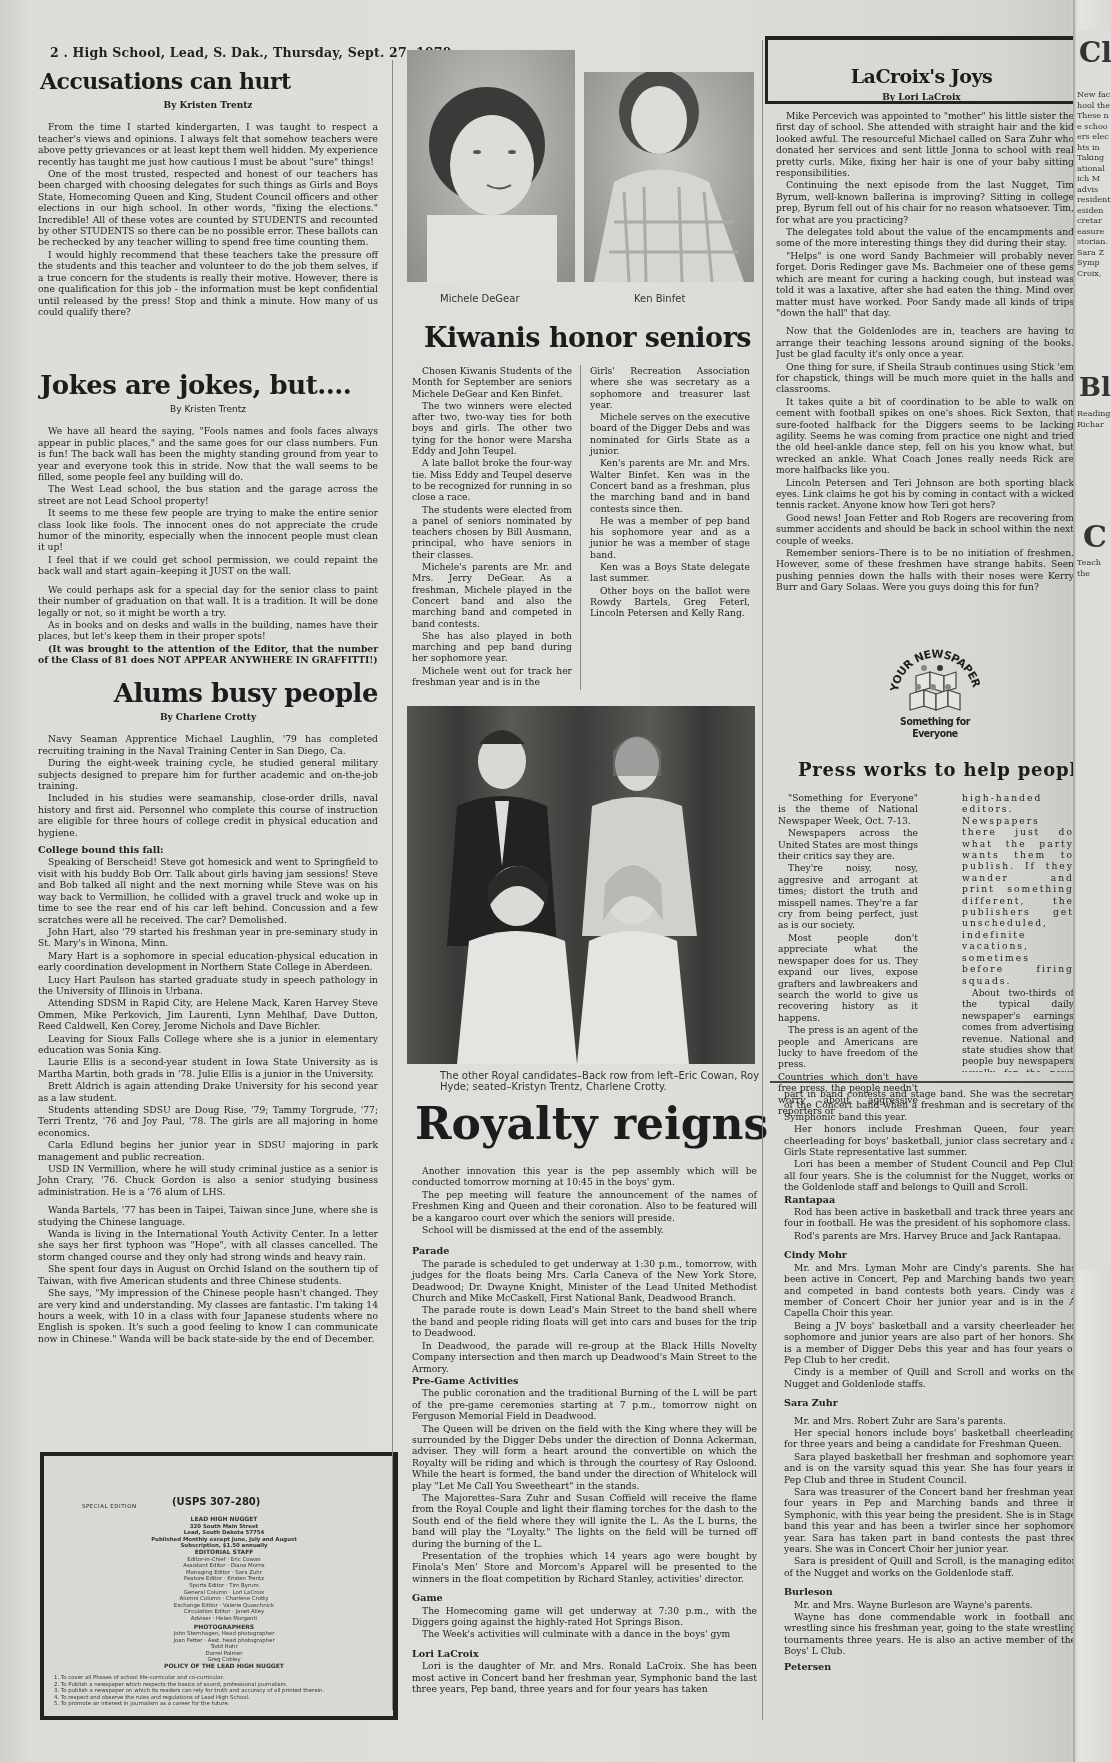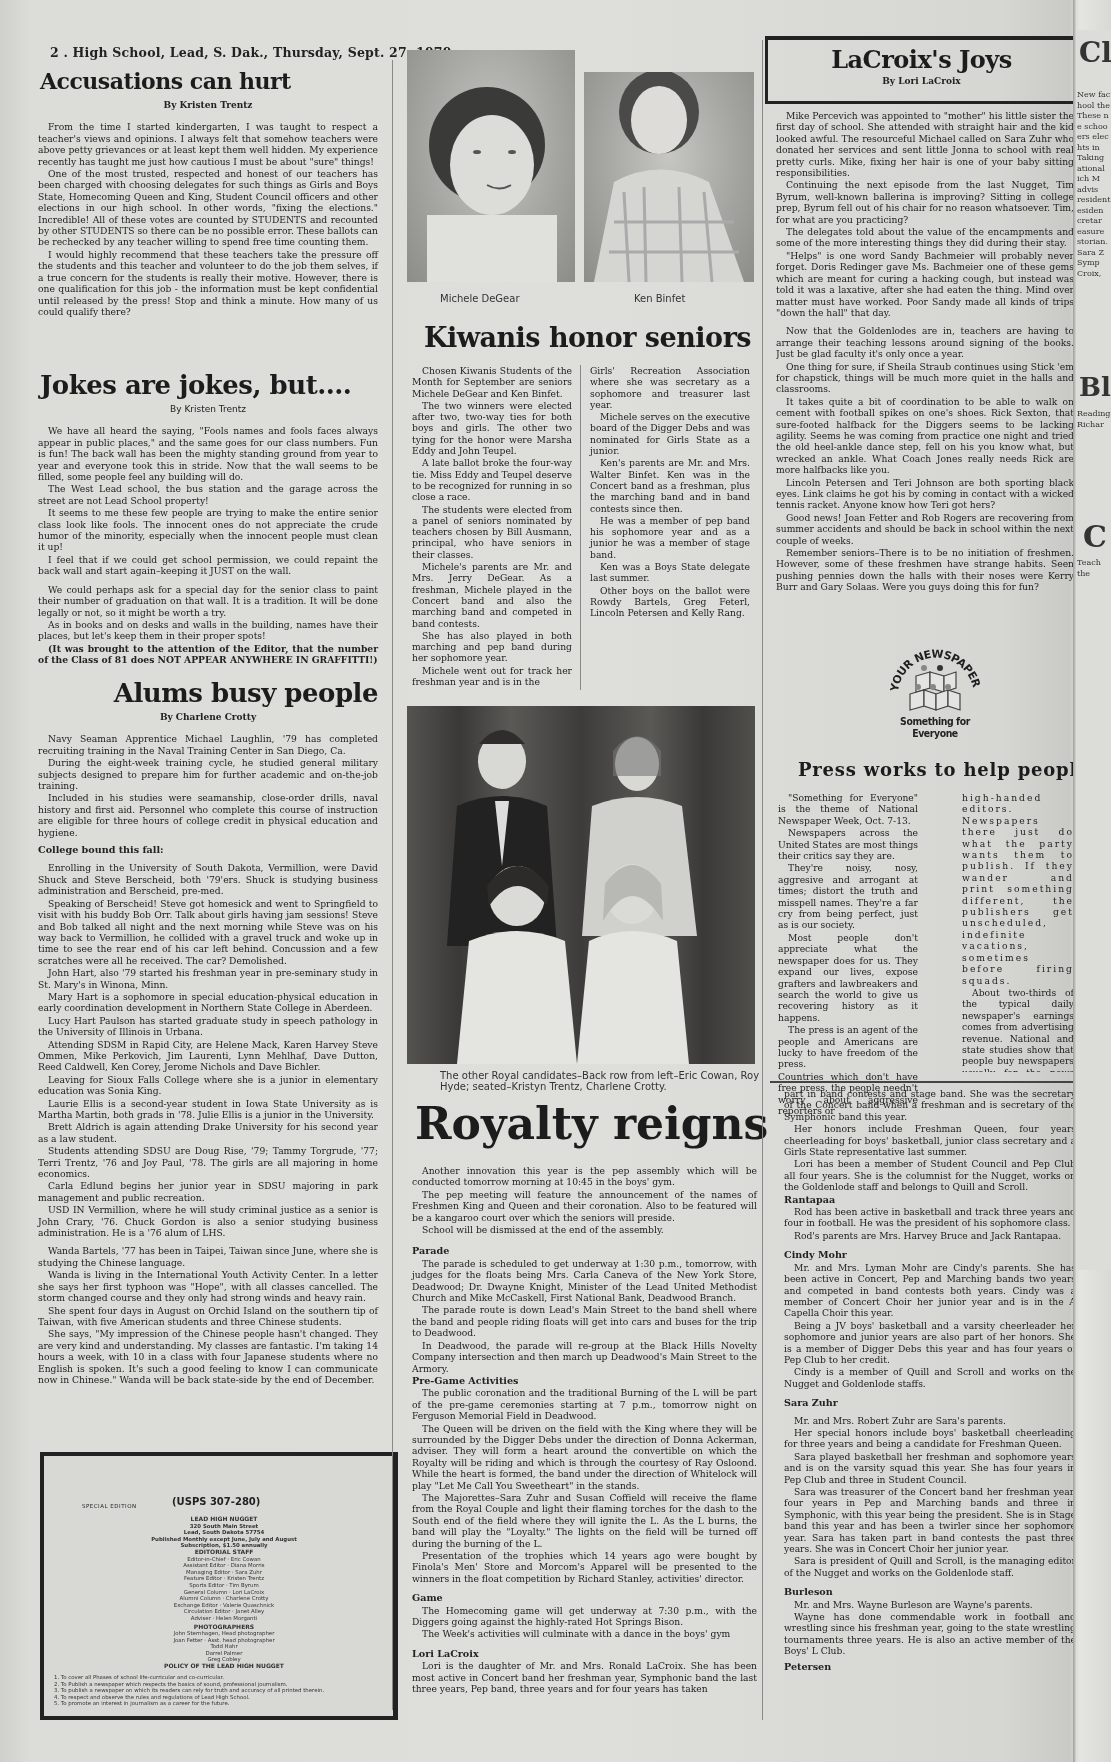--- a/index.html
+++ b/index.html
@@ -51,21 +51,20 @@
     <p style="font-weight:bold">(It was brought to the attention of the Editor, that the number of the Class of 81 does NOT APPEAR ANYWHERE IN GRAFFITTI!)</p>
   </div>
 
   <div class="col" style="left:38px;top:678px;width:340px">
     <h1 style="font-size:26px;line-height:30px;text-align:right">Alums busy people</h1>
     <div class="byline">By Charlene Crotty</div>
     <p>Navy Seaman Apprentice Michael Laughlin, '79 has completed recruiting training in the Naval Training Center in San Diego, Ca.</p>
     <p>During the eight-week training cycle, he studied general military subjects designed to prepare him for further academic and on-the-job training.</p>
     <p>Included in his studies were seamanship, close-order drills, naval history and first aid. Personnel who complete this course of instruction are eligible for three hours of college credit in physical education and hygiene.</p>
     <p class="subhead">College bound this fall:</p>
-    <p class="gap">Enrolling in the University of South Dakota, Vermillion, were David Shuck and Steve Berscheid, both '79'ers. Shuck is studying business administration and Berscheid, pre-med.</p>
     <p>Speaking of Berscheid! Steve got homesick and went to Springfield to visit with his buddy Bob Orr. Talk about girls having jam sessions! Steve and Bob talked all night and the next morning while Steve was on his way back to Vermillion, he collided with a gravel truck and woke up in time to see the rear end of his car left behind. Concussion and a few scratches were all he received. The car? Demolished.</p>
     <p>John Hart, also '79 started his freshman year in pre-seminary study in St. Mary's in Winona, Minn.</p>
     <p>Mary Hart is a sophomore in special education-physical education in early coordination development in Northern State College in Aberdeen.</p>
     <p>Lucy Hart Paulson has started graduate study in speech pathology in the University of Illinois in Urbana.</p>
     <p>Attending SDSM in Rapid City, are Helene Mack, Karen Harvey Steve Ommen, Mike Perkovich, Jim Laurenti, Lynn Mehlhaf, Dave Dutton, Reed Caldwell, Ken Corey, Jerome Nichols and Dave Bichler.</p>
     <p>Leaving for Sioux Falls College where she is a junior in elementary education was Sonia King.</p>
     <p>Laurie Ellis is a second-year student in Iowa State University as is Martha Martin, both grads in '78. Julie Ellis is a junior in the University.</p>
     <p>Brett Aldrich is again attending Drake University for his second year as a law student.</p>
     <p>Students attending SDSU are Doug Rise, '79; Tammy Torgrude, '77; Terri Trentz, '76 and Joy Paul, '78. The girls are all majoring in home economics.</p>
     <p>Carla Edlund begins her junior year in SDSU majoring in park management and public recreation.</p>
@@ -212,21 +211,21 @@
     <p class="subhead" style="margin-top:8px">Game</p>
     <p>The Homecoming game will get underway at 7:30 p.m., with the Diggers going against the highly-rated Hot Springs Bison.</p>
     <p>The Week's activities will culminate with a dance in the boys' gym</p>
     <p class="subhead" style="margin-top:8px">Lori LaCroix</p>
     <p>Lori is the daughter of Mr. and Mrs. Ronald LaCroix. She has been most active in Concert band her freshman year, Symphonic band the last three years, Pep band, three years and for four years has taken</p>
   </div>
 
   <div class="vsep" style="left:762px;top:40px;height:1680px"></div>
 
   <div class="lacroix-box">
-    <h1 style="font-size:24px;line-height:32px;text-align:center;margin-top:4px;padding-right:10px">LaCroix's Joys</h1>
+    <h1 style="font-size:19px;line-height:32px;text-align:center;margin-top:20px;padding-right:10px">LaCroix's Joys</h1>
     <div class="byline" style="margin:0;padding-right:10px">By Lori LaCroix</div>
   </div>
 
   <div class="col" style="left:776px;top:110px;width:298px;overflow:hidden;height:510px">
     <p>Mike Percevich was appointed to "mother" his little sister the first day of school. She attended with straight hair and the kid looked awful. The resourceful Michael called on Sara Zuhr who donated her services and sent little Jonna to school with real pretty curls. Mike, fixing her hair is one of your baby sitting responsibilities.</p>
     <p>Continuing the next episode from the last Nugget, Tim Byrum, well-known ballerina is improving? Sitting in college prep, Byrum fell out of his chair for no reason whatsoever. Tim, for what are you practicing?</p>
     <p>The delegates told about the value of the encampments and some of the more interesting things they did during their stay.</p>
     <p>"Helps" is one word Sandy Bachmeier will probably never forget. Doris Redinger gave Ms. Bachmeier one of these gems which are meant for curing a hacking cough, but instead was told it was a laxative, after she had eaten the thing. Mind over matter must have worked. Poor Sandy made all kinds of trips "down the hall" that day.</p>
     <p class="gap">Now that the Goldenlodes are in, teachers are having to arrange their teaching lessons around signing of the books. Just be glad faculty it's only once a year.</p>
     <p>One thing for sure, if Sheila Straub continues using Stick 'em for chapstick, things will be much more quiet in the halls and classrooms.</p>

